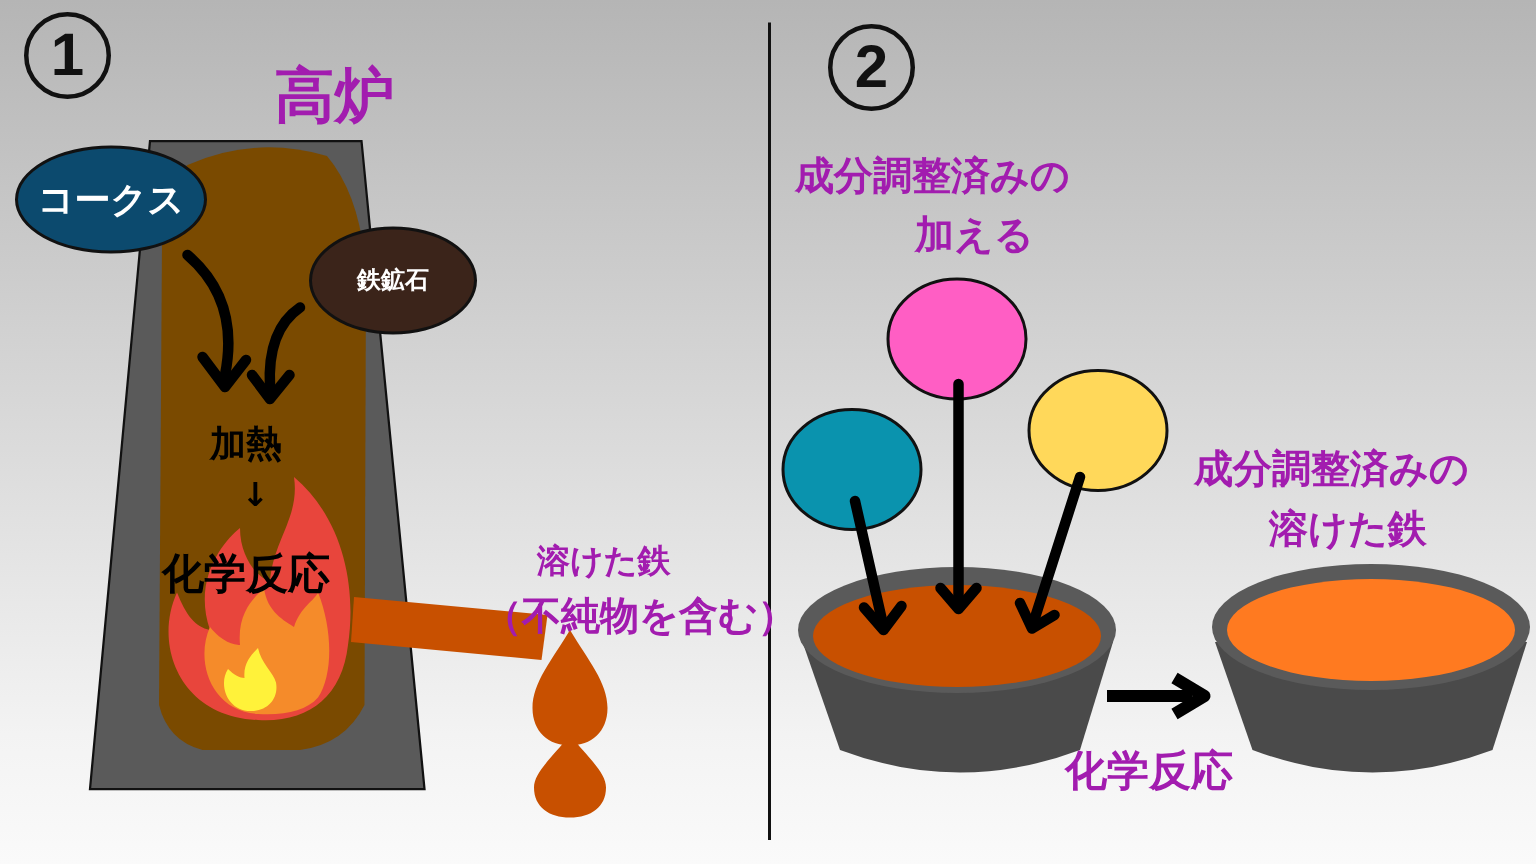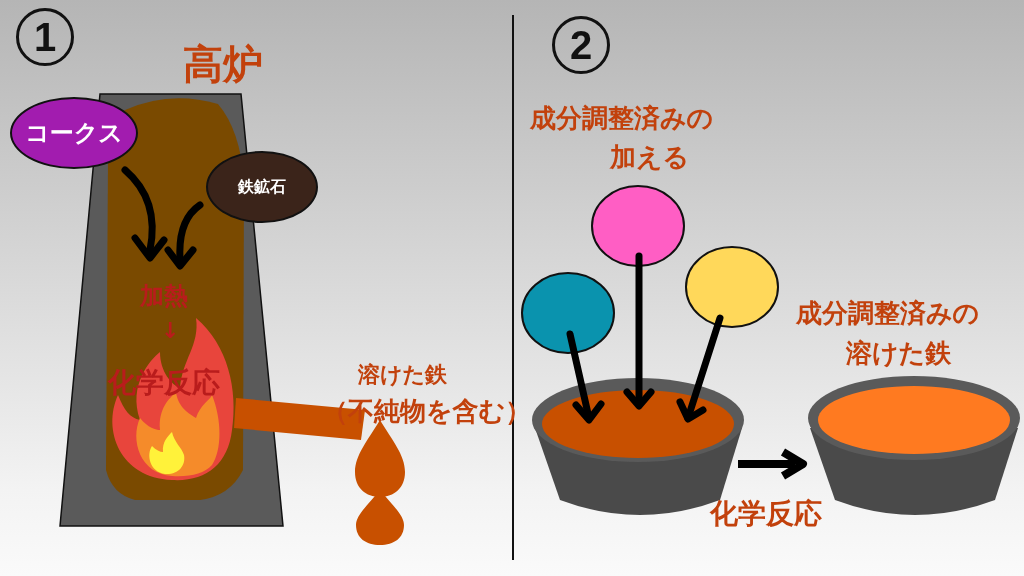--- a/index.html
+++ b/index.html
@@ -1,22 +1,22 @@
 <!DOCTYPE html>
 <html><head>
 <meta charset="utf-8">
 <style>
   html,body{margin:0;padding:0;}
   body{width:1024px;height:576px;overflow:hidden;position:relative;
     background:linear-gradient(to bottom,#b5b5b5 0%,#d6d6d6 45%,#f3f3f3 85%,#fafafa 100%);
     font-family:"DejaVu Sans","Liberation Sans",sans-serif;}
   svg.art{position:absolute;left:0;top:0;}
   .lbl{position:absolute;font-weight:bold;white-space:nowrap;text-align:center;line-height:1.2;}
-  .dark{color:#c2410c;}
-  .light{color:#b91c1c;text-align:right;}
+  .dark{color:#a21caf;}
+  .light{color:#000000;text-align:right;}
   .num{position:absolute;width:52px;height:52px;border:3px solid #111;border-radius:50%;
     font-weight:bold;font-size:40px;line-height:52px;text-align:center;color:#111;
     font-family:"Liberation Sans","DejaVu Sans",sans-serif;}
   .bubble{position:absolute;border-radius:50%;display:flex;align-items:center;justify-content:center;
     color:#fff;font-weight:bold;border:2px solid #111;}
 </style>
 </head>
 <body>
 
 <svg class="art" width="1024" height="576" viewBox="0 0 1024 576">
@@ -70,21 +70,21 @@
 
   <g>
     <line x1="738" y1="464" x2="795" y2="464" stroke="#000" stroke-width="8"></line>
     <polyline points="783,452 803,464 783,476" fill="none" stroke="#000" stroke-width="8" stroke-linejoin="round"></polyline>
   </g>
 </svg>
 
 <div class="num" style="left:16px;top:8px;">1</div>
 <div class="lbl dark" style="left:183px;top:40px;font-size:40px;">高炉</div>
 
-<div class="bubble" style="left:10px;top:97px;width:124px;height:68px;background:#a21caf;font-size:24px;">
+<div class="bubble" style="left:10px;top:97px;width:124px;height:68px;background:#0c4a6e;font-size:24px;">
   <span>コークス</span>
 </div>
 <div class="bubble" style="left:206px;top:151px;width:108px;height:68px;background:#3b241a;font-size:16px;">
   <span>鉄鉱石</span>
 </div>
 
 <div class="lbl light" style="left:140px;top:282px;font-size:24px;">加熱</div>
 <div class="lbl light" style="left:161px;top:318px;font-size:22px;">↓</div>
 <div class="lbl light" style="left:108px;top:366px;font-size:28px;">化学反応</div>
 

